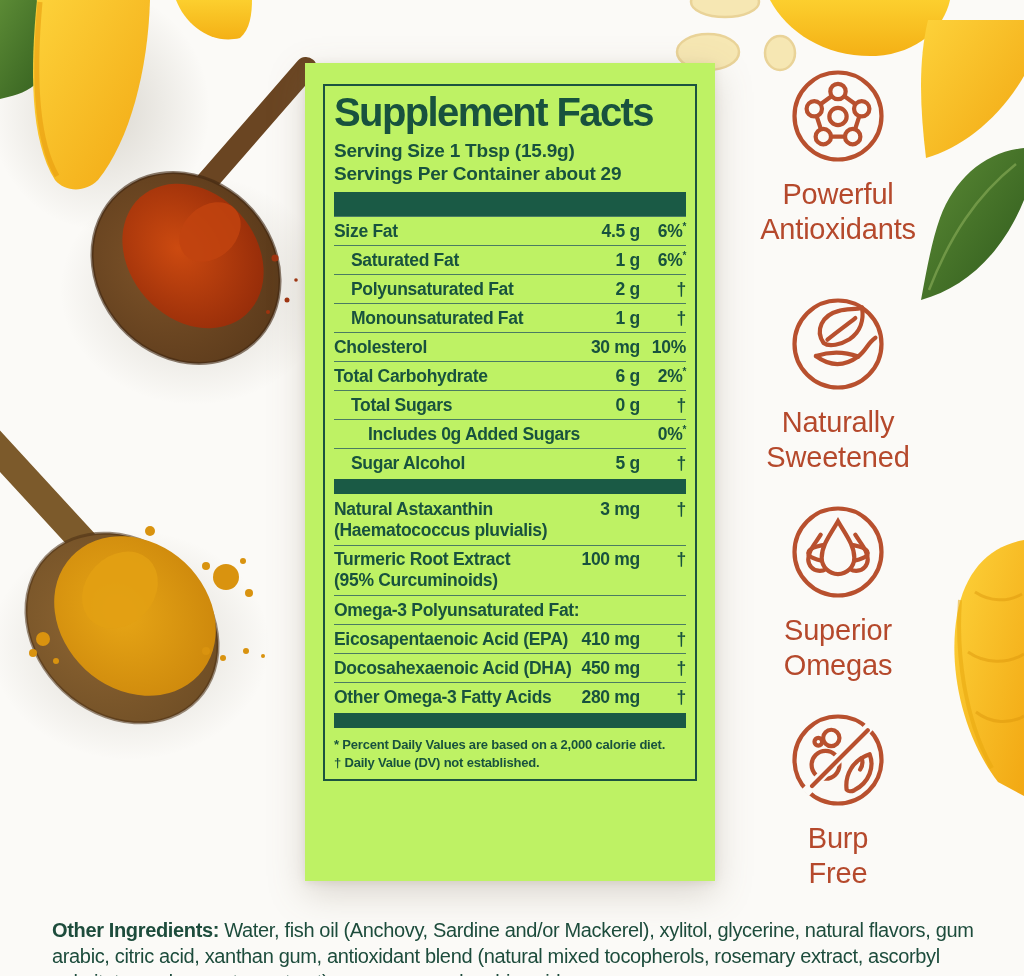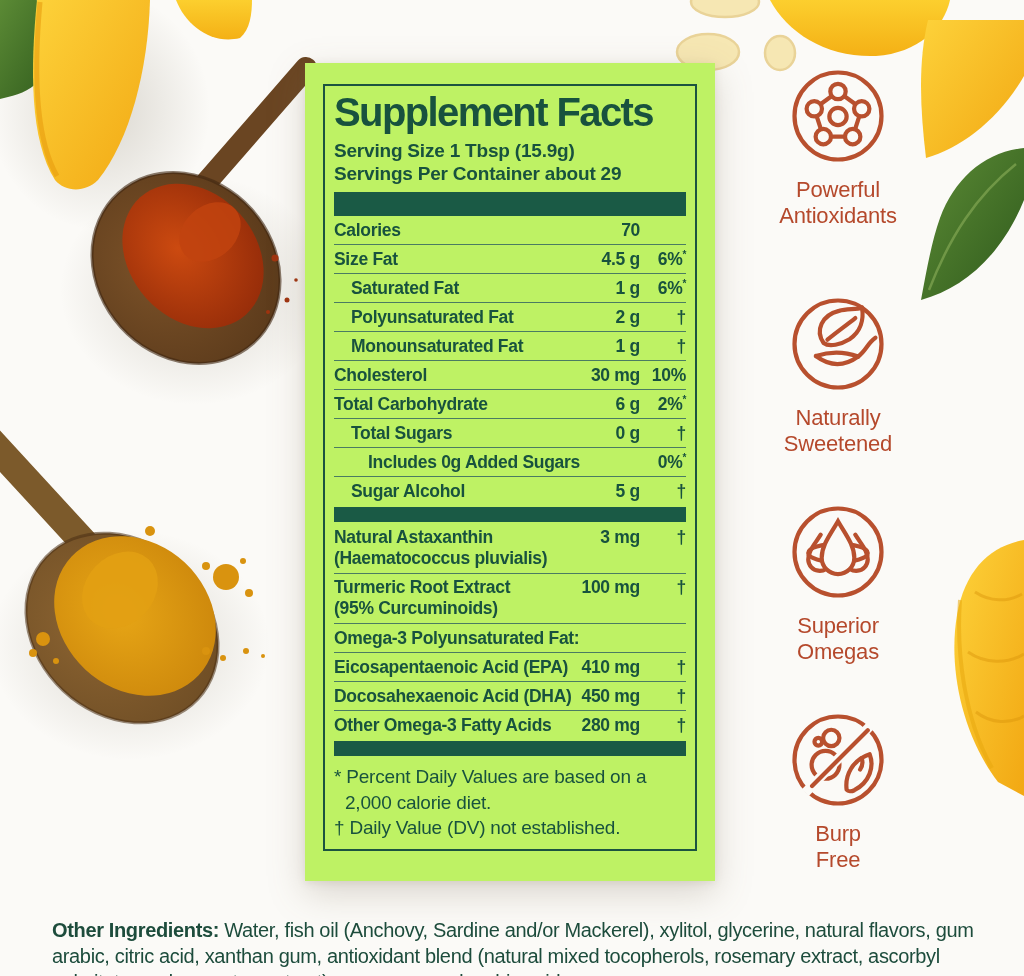--- a/index.html
+++ b/index.html
@@ -25,27 +25,27 @@
   .row{display:flex;align-items:center;min-height:28px;font-size:17.5px;font-weight:700;letter-spacing:-.3px;}
   .row.sep{border-top:1.5px solid #4a7c62;}
   .row .name{flex:1;white-space:nowrap;}
   .row .amt{width:64px;text-align:right;white-space:nowrap;}
   .row .dv{width:46px;text-align:right;white-space:nowrap;}
   .row sup{font-size:10px;line-height:0;vertical-align:super;}
   .row.two{align-items:flex-start;min-height:0;padding:3px 0 4px;}
   .row.two .name{line-height:21px;}
   .row.two .name .sub{display:block;}
   .row.two .amt,.row.two .dv{line-height:21px;}
-  .fnotes{font-size:19px;font-weight:400;line-height:1.34;letter-spacing:-.2px;padding-top:6px;}
+  .fnotes{font-size:13px;font-weight:700;line-height:1.34;letter-spacing:-.2px;padding-top:6px;}
   .fnotes div{padding-left:11px;text-indent:-11px;}
 
   
   .benefit{position:absolute;width:180px;text-align:center;color:#b5492c;}
   .benefit svg{width:96px;height:96px;display:block;margin:0 auto;}
-  .benefit .bl{font-size:22px;line-height:1.2;margin-top:13px;font-weight:500;letter-spacing:-.2px;}
+  .benefit .bl{font-size:29px;line-height:1.2;margin-top:13px;font-weight:500;letter-spacing:-.2px;}
   .b1{left:748px;top:68px;} .b2{left:748px;top:296px;} .b3{left:748px;top:504px;} .b4{left:748px;top:712px;}
   .icon-stroke{fill:none;stroke:#b8502e;stroke-width:4.4;stroke-linecap:round;stroke-linejoin:round;}
   .icon-fillbg{fill:#fbfaf7;stroke:#b8502e;stroke-width:4.4;}
 
   
   .ingredients{position:absolute;left:52px;top:897px;width:930px;font-size:20px;line-height:1.3;
                color:#1d4c3c;letter-spacing:-.35px;}
   .ingredients b{font-weight:700;}
 </style>
 </head>
@@ -164,25 +164,20 @@
       <div class="sf-title">Supplement Facts</div>
       <div class="serv">Serving Size 1 Tbsp (15.9g)</div>
       <div class="serv">Servings Per Container about 29</div>
 
       <div class="bar top"></div>
 
 
       <div class="bar thin"></div>
 
       <div>
-          <div class="row">
-            <div class="name" style="padding-left: 0px;">Calories</div>
-            <div class="amt">70</div>
-            <div class="dv"></div>
-          </div>
           <div class="row sep">
             <div class="name" style="padding-left: 0px;">Size Fat</div>
             <div class="amt">4.5 g</div>
             <div class="dv"><span>6%</span><sup>*</sup></div>
           </div>
           <div class="row sep">
             <div class="name" style="padding-left: 17px;">Saturated Fat</div>
             <div class="amt">1 g</div>
             <div class="dv"><span>6%</span><sup>*</sup></div>
           </div>

